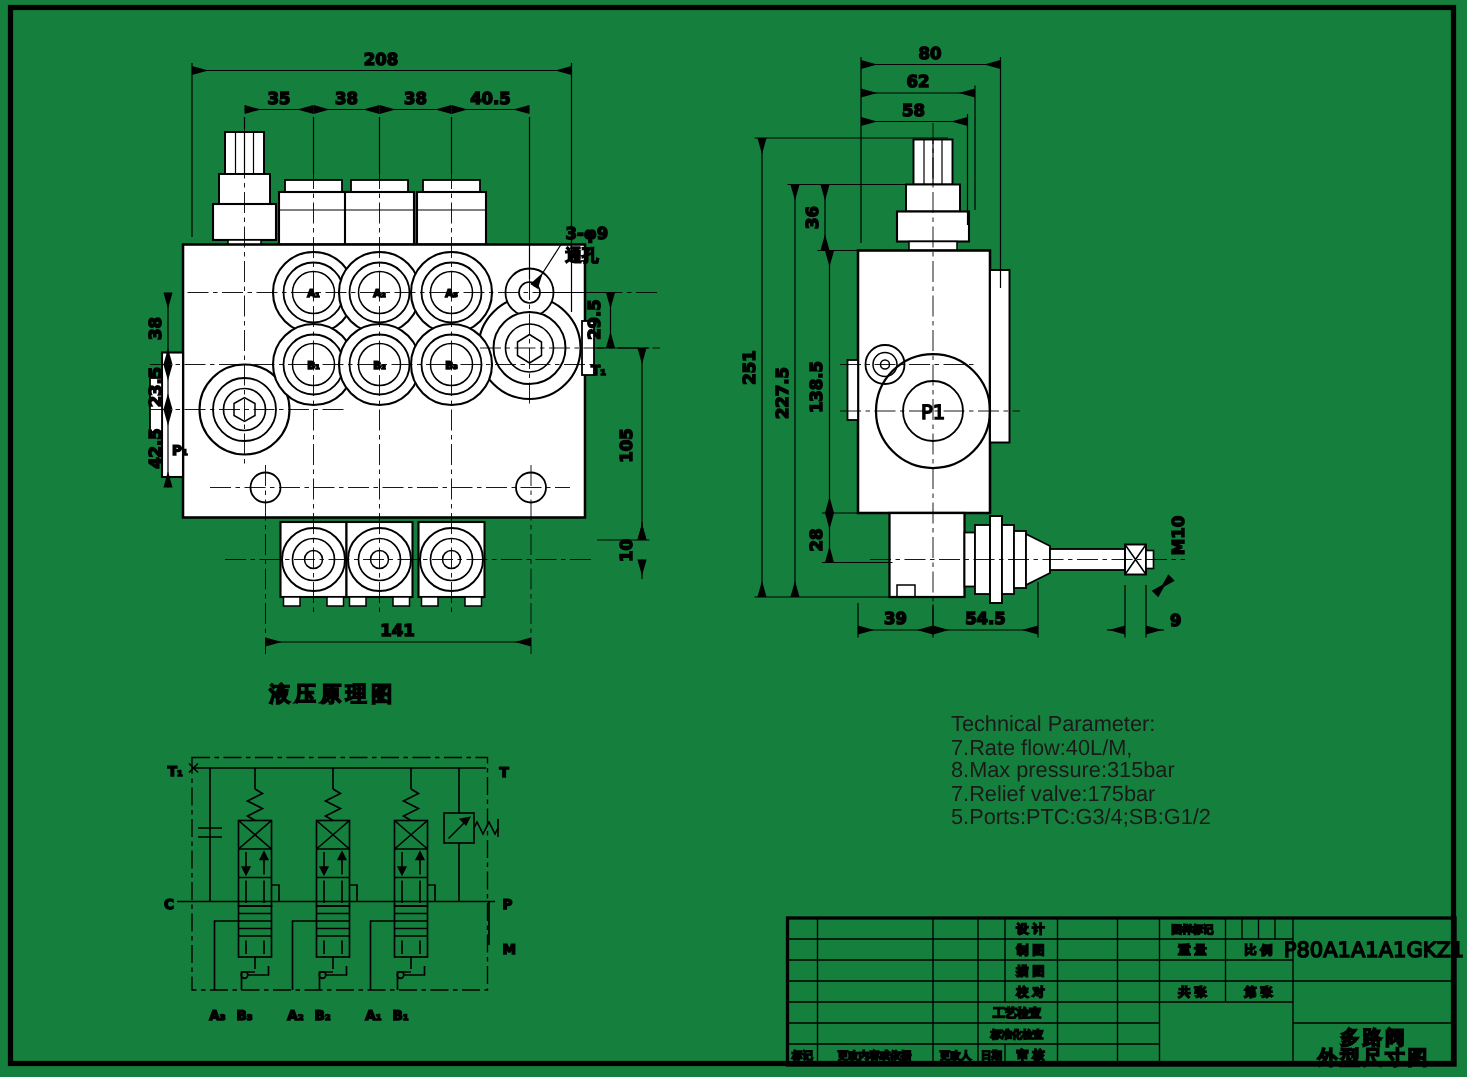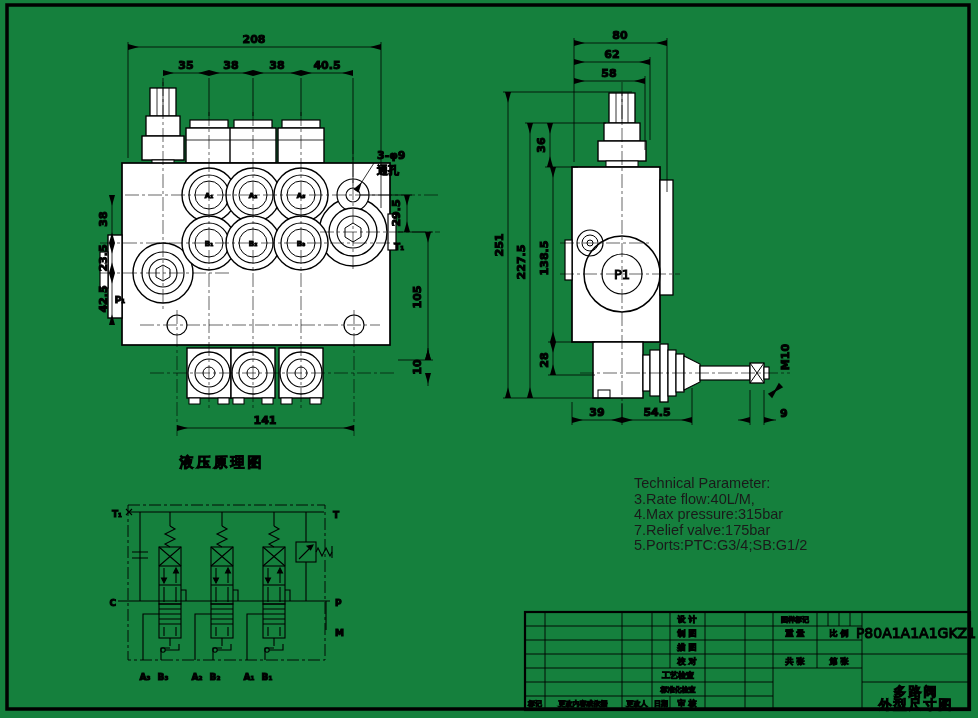--- a/index.html
+++ b/index.html
@@ -334,19 +334,19 @@
     <text class="tb8" x="839" y="664" text-anchor="middle">第 张</text>
 
     <text class="tbpart" x="916" y="638" text-anchor="middle">P80A1A1A1GKZ1</text>
     <text class="tbprod" x="916" y="696" text-anchor="middle">多路阀</text>
     <text class="tbprod" x="916" y="709" text-anchor="middle">外型尺寸图</text>
   </g>
 </svg>
 
   <div class="techparams">
     <div>Technical Parameter:</div>
-    <div>3.Rate flow:40L/M,</div>
-    <div>4.Max pressure:315bar</div>
+    <div>7.Rate flow:40L/M,</div>
+    <div>8.Max pressure:315bar</div>
     <div>7.Relief valve:175bar</div>
     <div>5.Ports:PTC:G3/4;SB:G1/2</div>
   </div>
 
 </div>
 
 </body></html>

